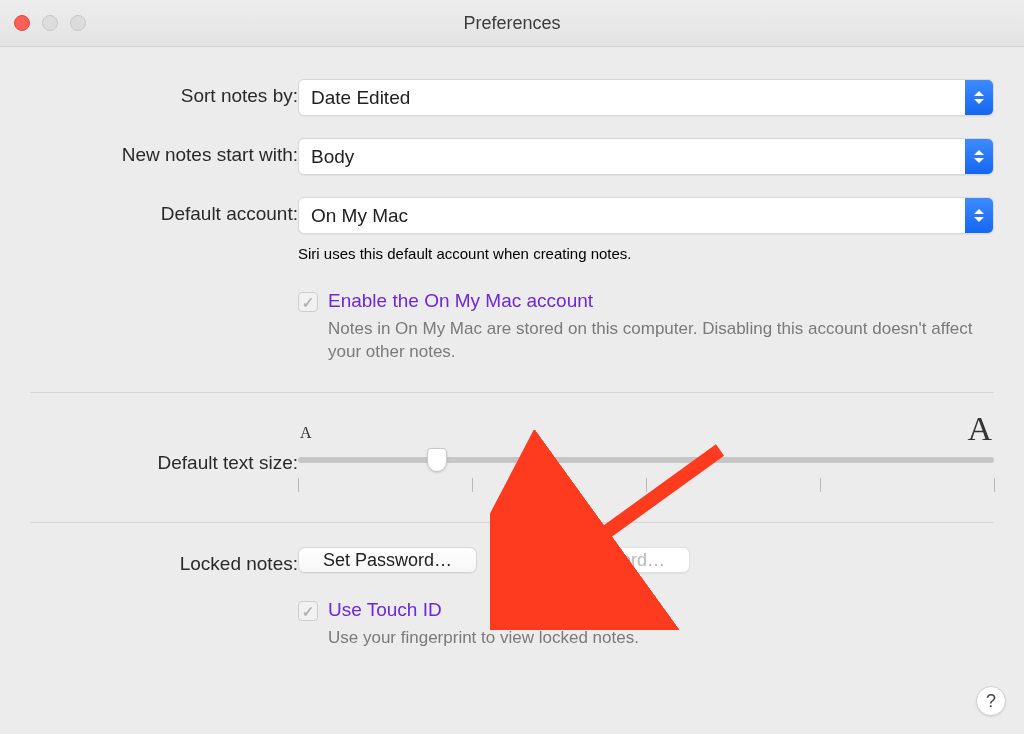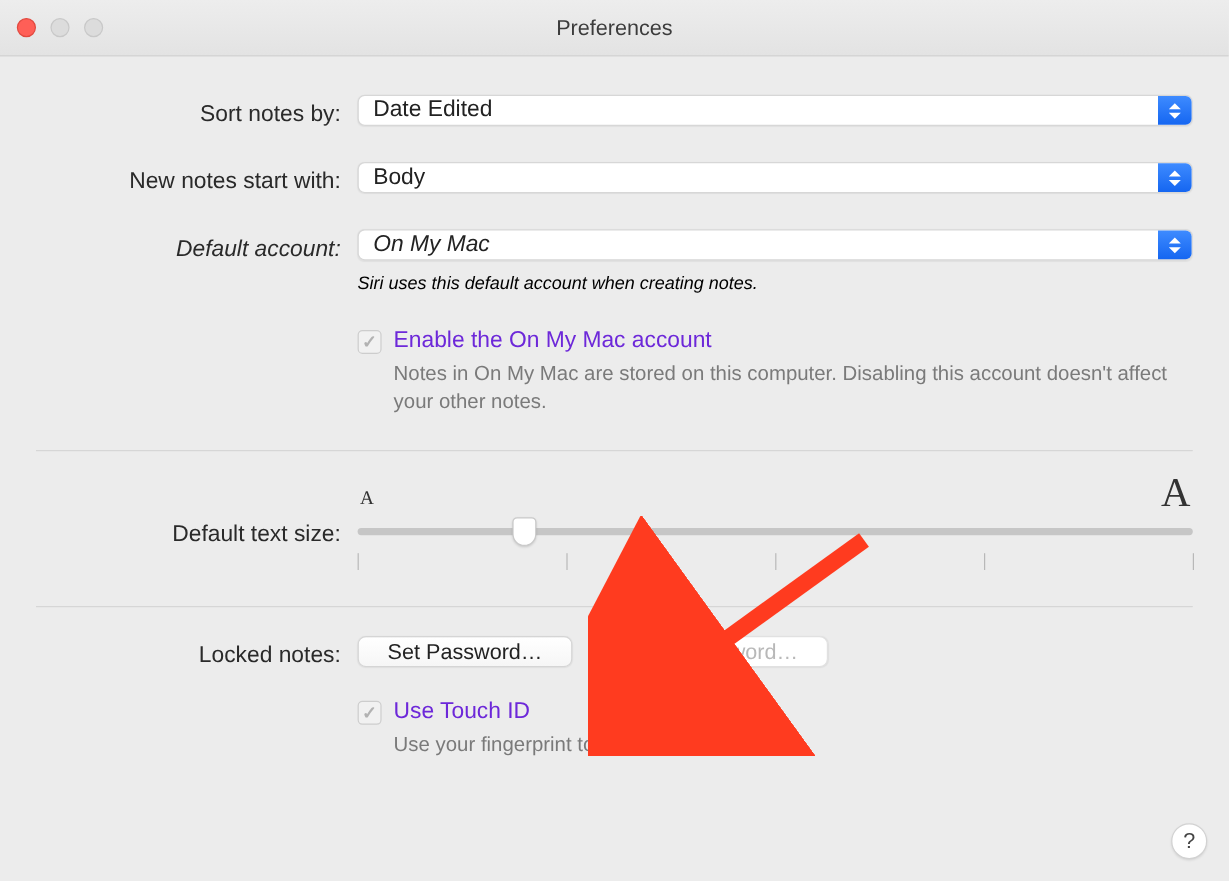--- a/index.html
+++ b/index.html
@@ -50,34 +50,33 @@
       padding: 32px 30px 10px 30px;
     }
     .row {
       display: flex;
       align-items: flex-start;
       margin-bottom: 22px;
     }
     .label-col {
       width: 268px;
       text-align: right;
-      padding-right: 14px;
       font-size: 19px;
       color: #2a2a2a;
       line-height: 34px;
     }
     .field-col {
       flex: 1;
       display: flex;
       flex-direction: column;
     }
     
     .select {
       position: relative;
-      height: 26px;
+      height: 37px;
       background: #fff;
       border: 1px solid #d7d7d7;
       border-radius: 6px;
       display: flex;
       align-items: center;
       padding: 0 40px 0 12px;
       font-size: 19px;
       color: #222;
       box-shadow: 0 0.5px 1px rgba(0,0,0,0.05);
     }
@@ -285,21 +284,21 @@
       <div class="select">
         <span>Body</span>
         <div class="select-stepper">
           <div class="chev up"></div>
           <div class="chev down"></div>
         </div>
       </div>
     </div>
   </div>
 
-  <div class="row" style="margin-bottom:20px;font-style:italic;">
+  <div class="row" style="margin-bottom:20px;">
     <div class="label-col">Default account:</div>
     <div class="field-col">
       <div class="select">
         <span>On My Mac</span>
         <div class="select-stepper">
           <div class="chev up"></div>
           <div class="chev down"></div>
         </div>
       </div>
       <div class="hint">Siri uses this default account when creating notes.</div>

